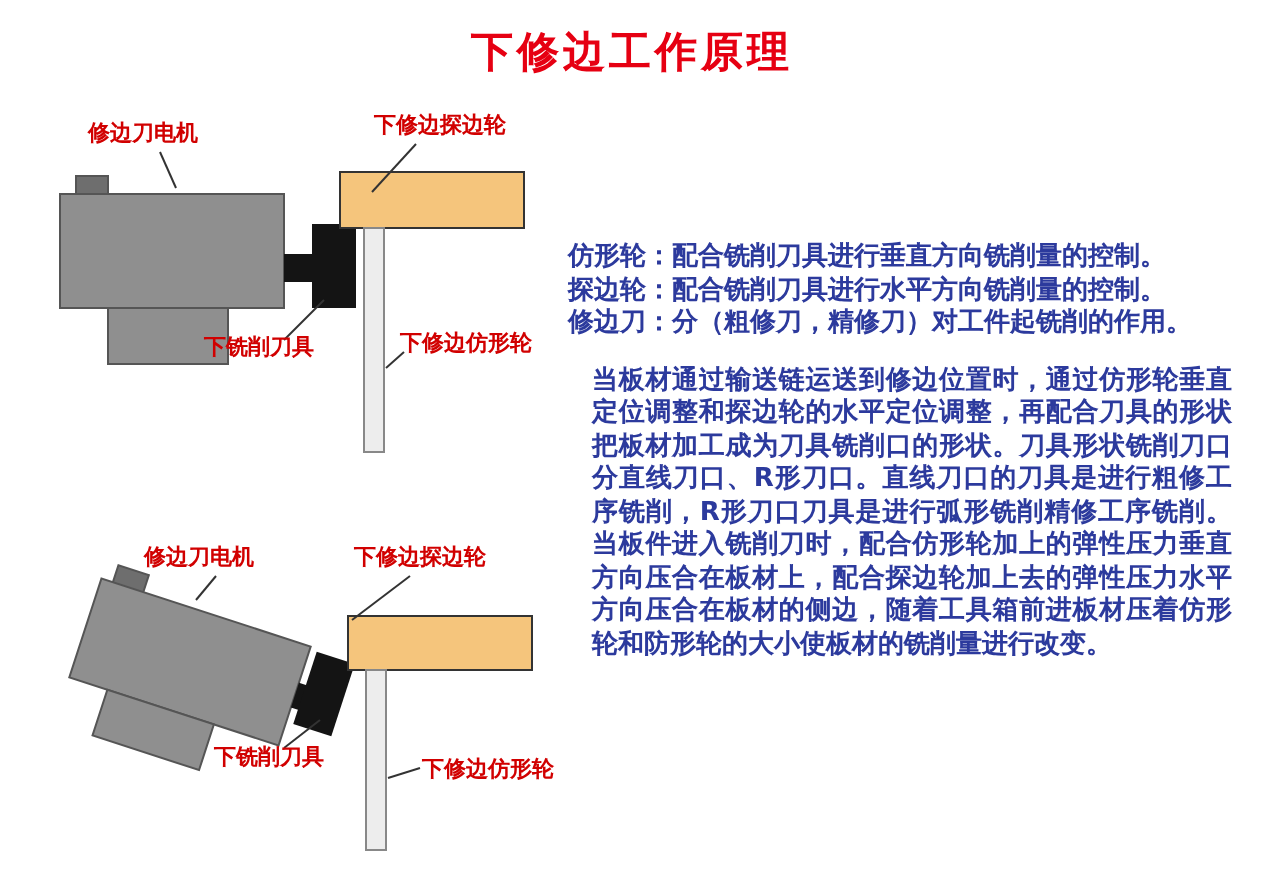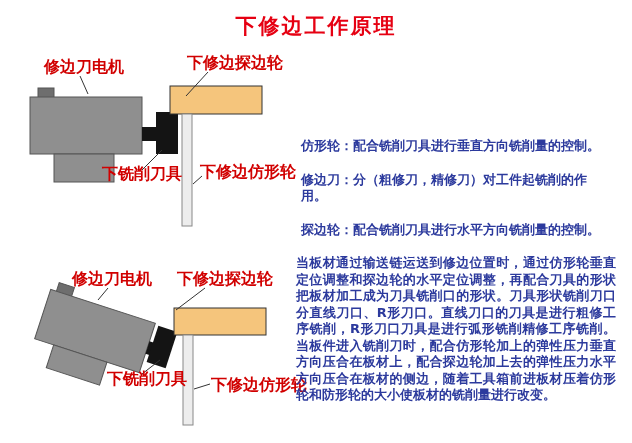--- a/index.html
+++ b/index.html
@@ -7,28 +7,28 @@
     position:relative; width:632px; height:443px; background:#ffffff;
     font-family:"DejaVu Sans","Liberation Sans",sans-serif; overflow:hidden;
   }
   .title {
     position:absolute; top:12px; left:0; width:100%; margin:0;
     text-align:center; font-size:21px; font-weight:bold; color:#e60012;
     letter-spacing:2px;
   }
   .diagram-svg { position:absolute; left:0; top:0; }
   .lbl {
-    position:absolute; font-size:16px; font-weight:bold; color:#d10000;
+    position:absolute; font-size:11px; font-weight:bold; color:#d10000;
     white-space:nowrap; line-height:14px;
   }
   .panel {
     position:absolute; left:284px; top:121px; width:344px;
     color:#2c3a9d; font-size:13px; line-height:16.5px; font-weight:600;
   }
-  .panel .def-line { margin:17px; }
+  .panel .def-line { margin:0; }
   .panel .heading { margin:0; text-align:center; }
   .panel .para { margin:12px; text-align:justify; }
 </style>
 </head>
 <body>
 
 <div class="stage">
 
   <h1 class="title">下修边工作原理</h1>
 
@@ -79,18 +79,18 @@
   <span class="lbl" style="left:102px; top:167px;">下铣削刀具</span>
   <span class="lbl" style="left:200px; top:165px;">下修边仿形轮</span>
 
   <span class="lbl" style="left:72px; top:272px;">修边刀电机</span>
   <span class="lbl" style="left:177px; top:272px;">下修边探边轮</span>
   <span class="lbl" style="left:107px; top:372px;">下铣削刀具</span>
   <span class="lbl" style="left:211px; top:378px;">下修边仿形轮</span>
 
   <div class="panel">
     <p class="def-line">仿形轮：配合铣削刀具进行垂直方向铣削量的控制。</p>
+    <p class="def-line">探边轮：配合铣削刀具进行水平方向铣削量的控制。</p>
     <p class="def-line">修边刀：分（粗修刀，精修刀）对工件起铣削的作用。</p>
-    <p class="def-line">探边轮：配合铣削刀具进行水平方向铣削量的控制。</p>
     <p class="para">当板材通过输送链运送到修边位置时，通过仿形轮垂直定位调整和探边轮的水平定位调整，再配合刀具的形状把板材加工成为刀具铣削口的形状。刀具形状铣削刀口分直线刀口、R形刀口。直线刀口的刀具是进行粗修工序铣削，R形刀口刀具是进行弧形铣削精修工序铣削。当板件进入铣削刀时，配合仿形轮加上的弹性压力垂直方向压合在板材上，配合探边轮加上去的弹性压力水平方向压合在板材的侧边，随着工具箱前进板材压着仿形轮和防形轮的大小使板材的铣削量进行改变。</p>
   </div>
 
 </div>
 
 </body></html>

